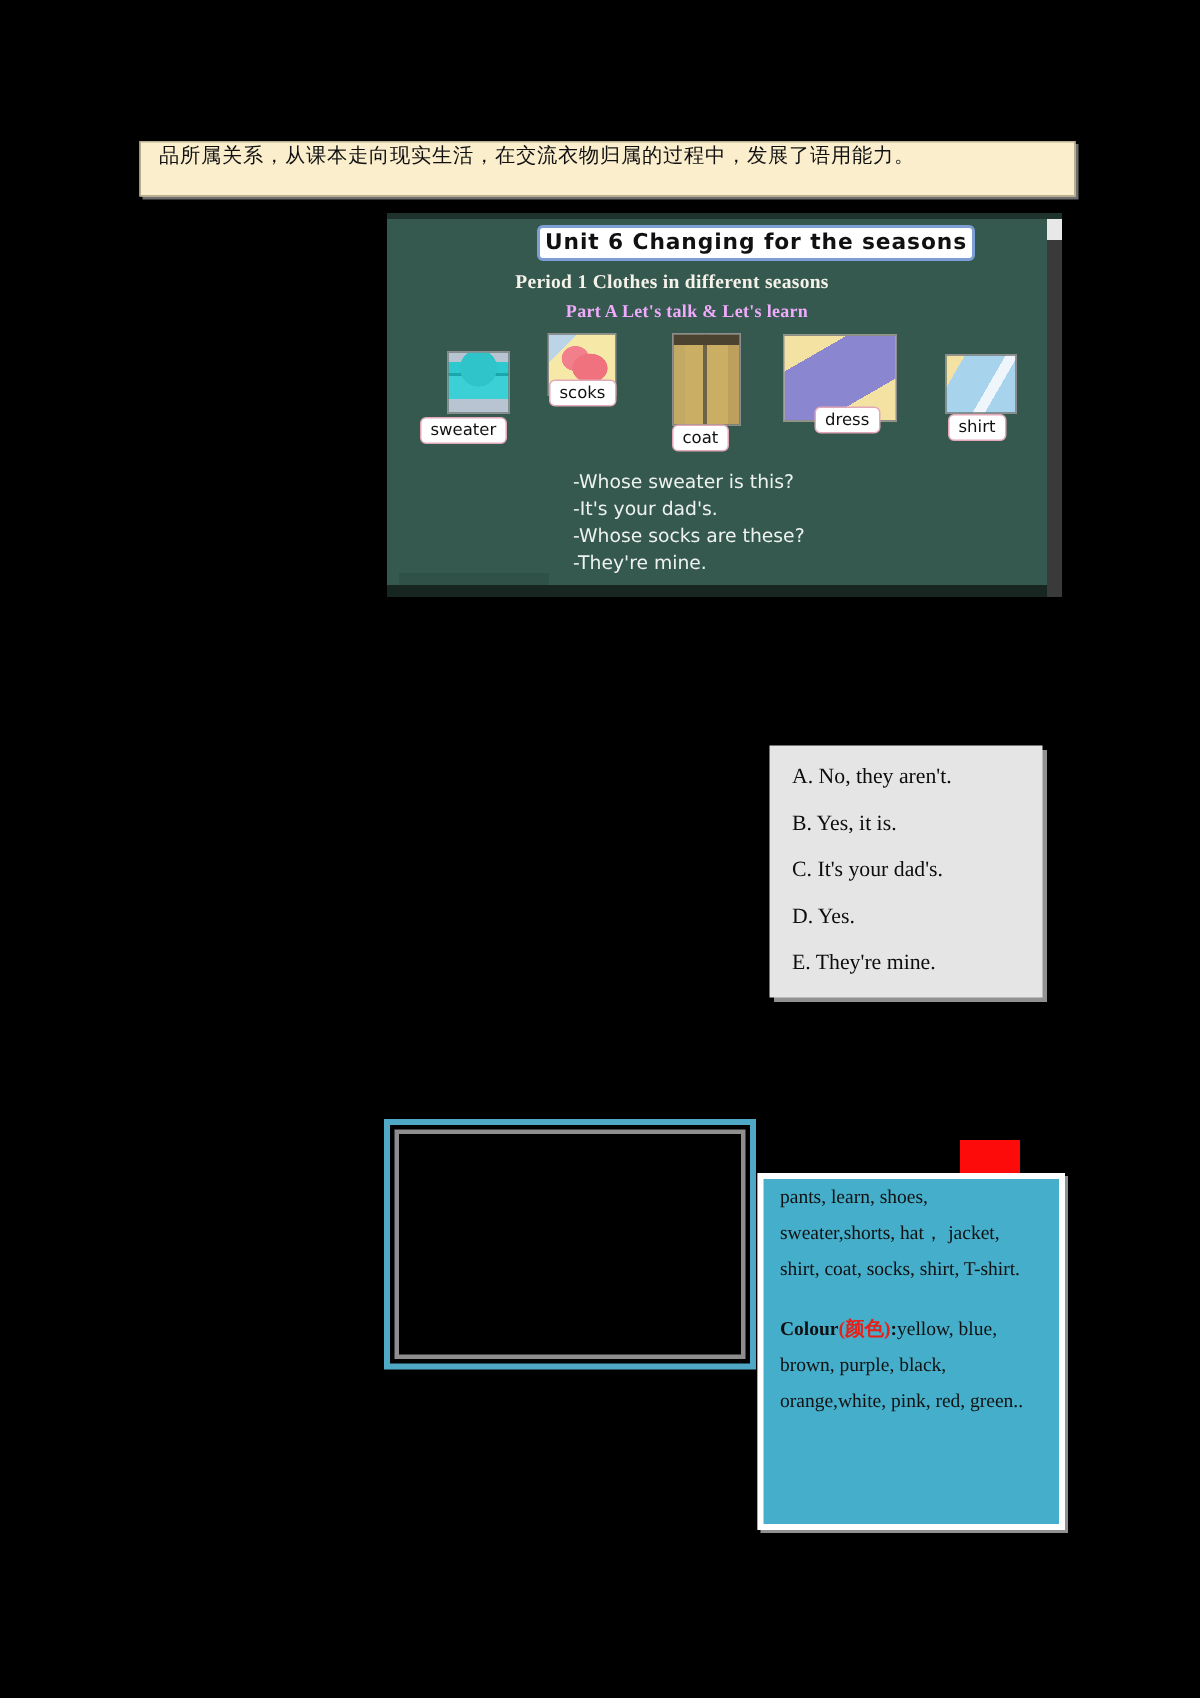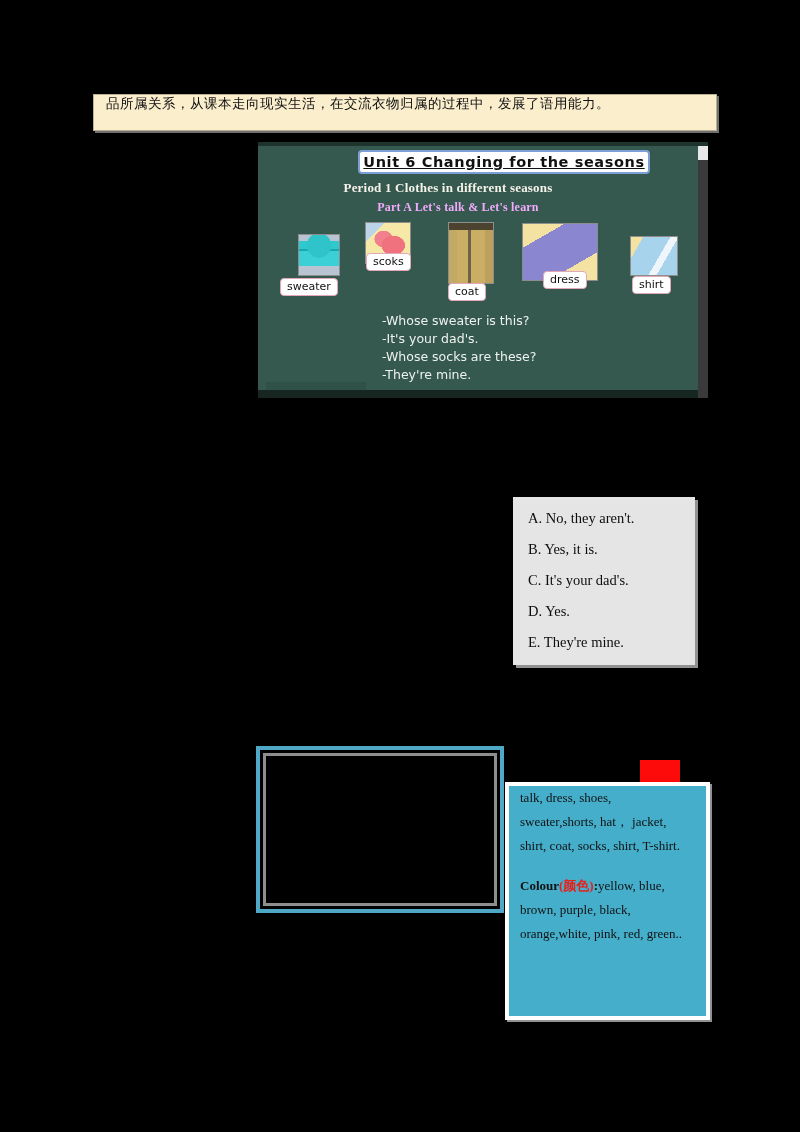--- a/index.html
+++ b/index.html
@@ -47,21 +47,20 @@
     background:#ffffff;
     border:2px solid #7d9fd6;
     border-radius:4px;
     box-sizing:border-box;
     display:flex;align-items:center;justify-content:center;
   }
   #slide-title-box .t{
     font-family:"DejaVu Sans", sans-serif;
     font-weight:bold;font-size:14.5px;color:#111;letter-spacing:.6px;
     white-space:nowrap;
-    text-decoration:underline;
   }
   #slide-sub1{
     position:absolute;left:0;top:38px;width:380px;text-align:center;
     font-family:"Liberation Serif", serif;font-weight:bold;
     font-size:13px;color:#f5f2ea;letter-spacing:.2px;
   }
   #slide-sub2{
     position:absolute;left:0;top:58px;width:400px;text-align:center;
     font-family:"Liberation Serif", serif;font-weight:bold;
     font-size:12px;color:#f0abfc;letter-spacing:.2px;
@@ -259,21 +258,21 @@
 
 <div id="empty-box">
   <div class="inner"></div>
 </div>
 
 <div id="red-tag">
   <div class="txt">颜色</div>
 </div>
 
 <div id="vocab">
-  <div class="line">talk, dress, shoes,</div>
+  <div class="line">pants, learn, shoes,</div>
   <div class="line">sweater,shorts, hat， jacket,</div>
   <div class="line">shirt, coat, socks, shirt, T-shirt.</div>
   <div class="spacer"></div>
   <div class="colour-line">
     <b>Colour</b><span class="zh-red">(颜色)</span><b>:</b><span>yellow, blue,</span>
   </div>
   <div class="line">brown, purple, black,</div>
   <div class="line">orange,white, pink, red, green..</div>
 </div>
 

